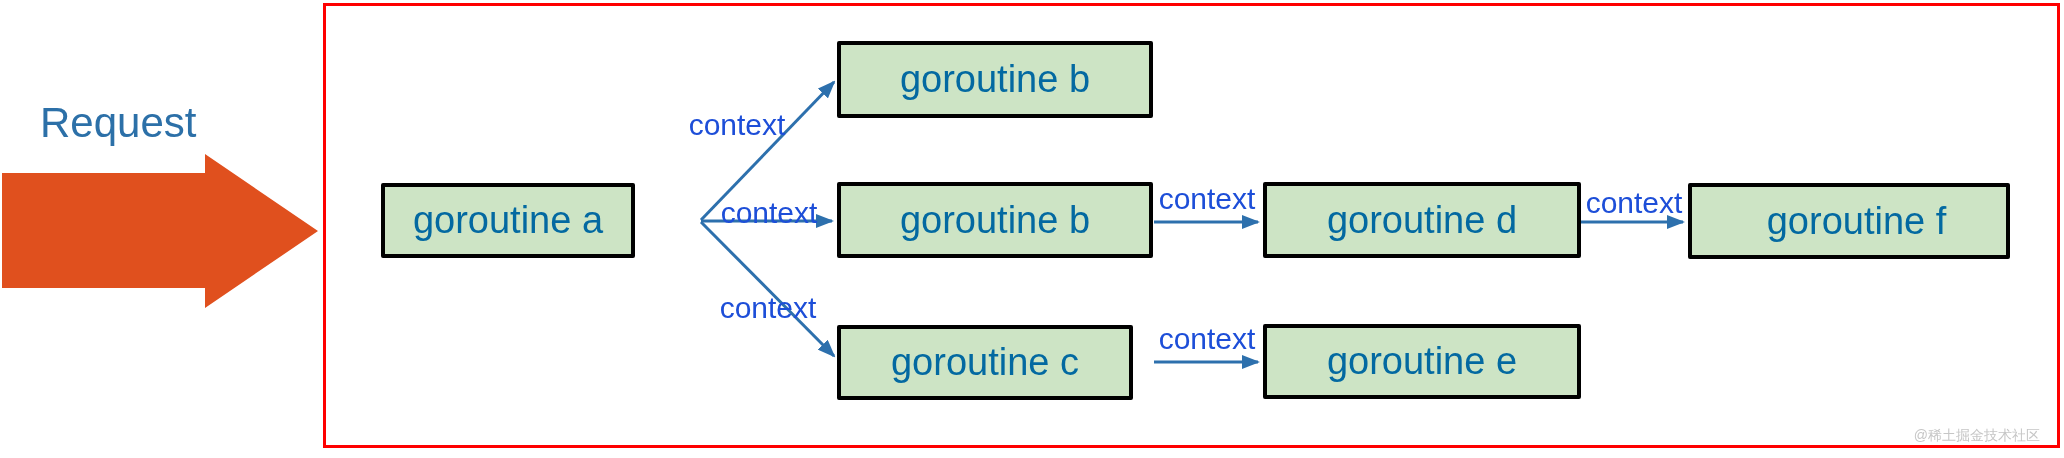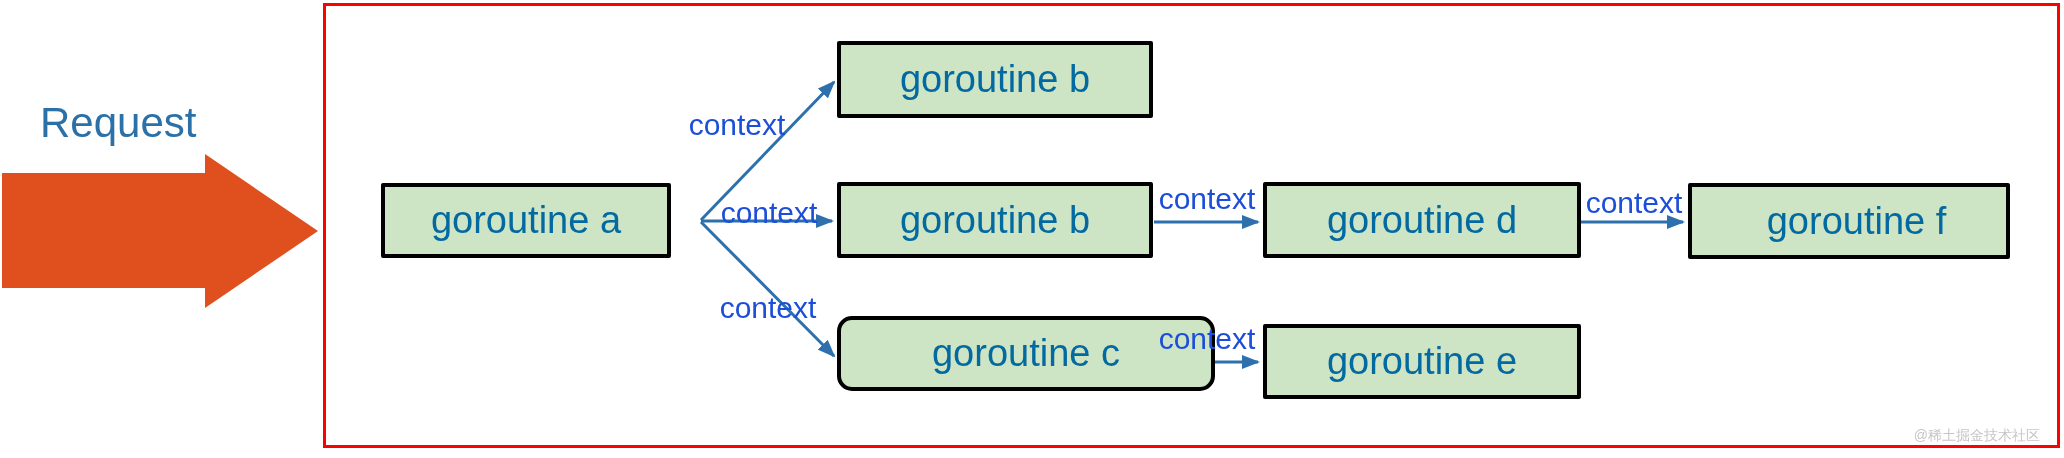--- a/index.html
+++ b/index.html
@@ -48,24 +48,24 @@
     background: #cde4c5;
     border: 4px solid #000000;
     border-radius: 2px;
     display: flex;
     align-items: center;
     justify-content: center;
     font-size: 38px;
     color: #0369a1;
     white-space: nowrap;
   }
-  .node-a  { left: 381px;  top: 183px; width: 290px; height: 75px; }
+  .node-a  { left: 381px;  top: 183px; width: 254px; height: 75px; }
   .node-b1 { left: 837px;  top: 41px;  width: 316px; height: 77px; }
   .node-b2 { left: 837px;  top: 182px; width: 316px; height: 76px; }
-  .node-c  { left: 837px;  top: 316px; width: 378px; height: 75px; border-radius: 15px; }
+  .node-c  { left: 837px;  top: 325px; width: 296px; height: 75px; }
   .node-d  { left: 1263px; top: 182px; width: 318px; height: 76px; }
   .node-e  { left: 1263px; top: 324px; width: 318px; height: 75px; }
   .node-f  { left: 1688px; top: 183px; width: 322px; height: 76px; padding-left: 15px; }
   .edge-label {
     position: absolute;
     transform: translateX(-50%);
     font-size: 30px;
     line-height: 1;
     color: #1d4ed8;
     white-space: nowrap;

